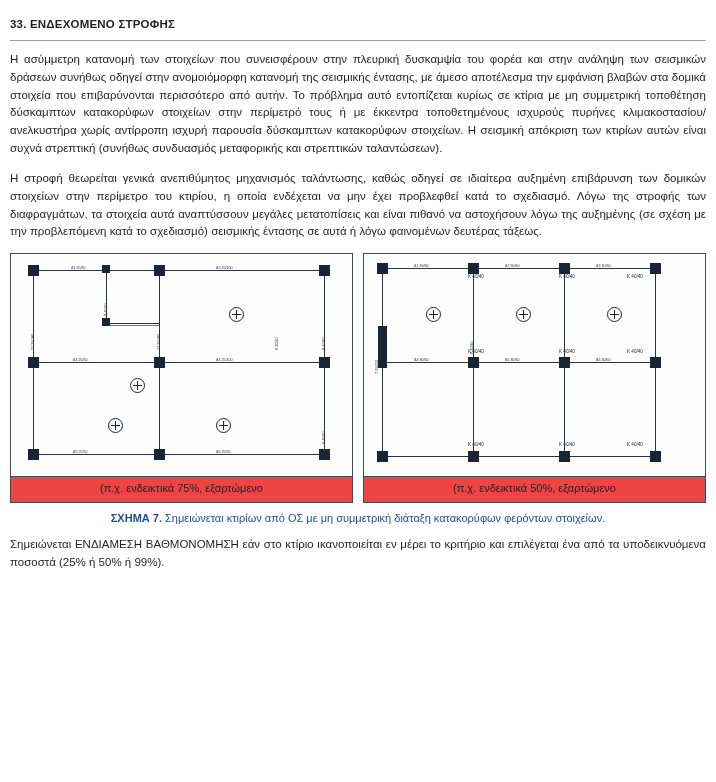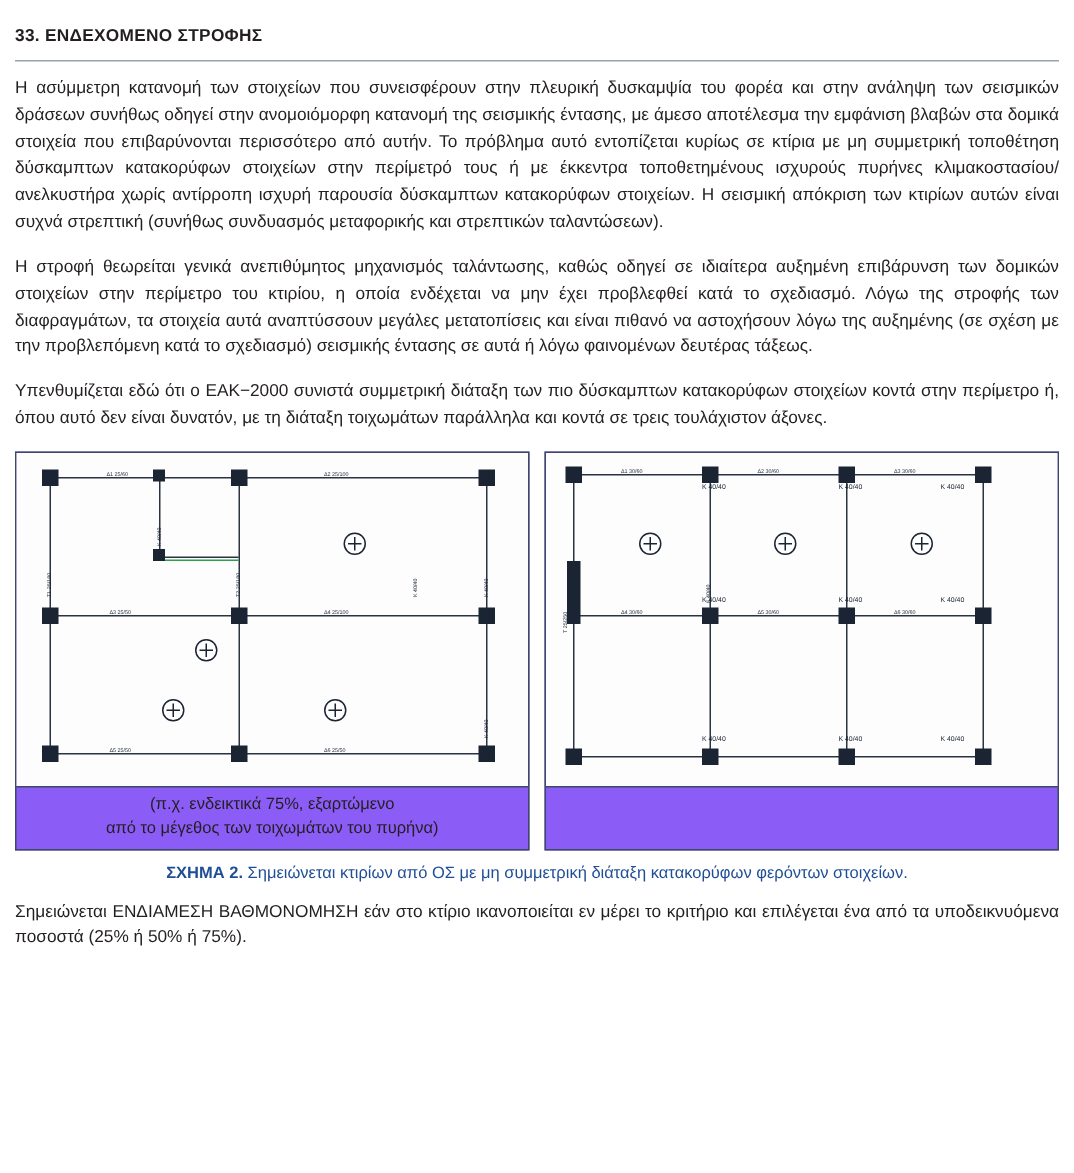--- a/index.html
+++ b/index.html
@@ -44,21 +44,21 @@
   
   .figures {
     display: flex;
     gap: 10px;
     margin-top: 2px;
   }
   .fig {
     flex: 1 1 50%;
     border: 1px solid #3a4a63;
     box-sizing: border-box;
-    background: #8b5cf6;
+    background: #ef4444;
   }
   .fig-canvas {
     position: relative;
     height: 222px;
     background: #fdfdfd;
     overflow: hidden;
   }
   .fig-caption {
     border-top: 1px solid #3a4a63;
     text-align: center;
@@ -126,21 +126,20 @@
 </head>
 <body>
 
 <div class="page">
 
   <div class="section-title">33. ΕΝΔΕΧΟΜΕΝΟ ΣΤΡΟΦΗΣ</div>
   <hr class="hrule">
 
   <p class="body">Η ασύμμετρη κατανομή των στοιχείων που συνεισφέρουν στην πλευρική δυσκαμψία του φορέα και στην ανάληψη των σεισμικών δράσεων συνήθως οδηγεί στην ανομοιόμορφη κατανομή της σεισμικής έντασης, με άμεσο αποτέλεσμα την εμφάνιση βλαβών στα δομικά στοιχεία που επιβαρύνονται περισσότερο από αυτήν. Το πρόβλημα αυτό εντοπίζεται κυρίως σε κτίρια με μη συμμετρική τοποθέτηση δύσκαμπτων κατακορύφων στοιχείων στην περίμετρό τους ή με έκκεντρα τοποθετημένους ισχυρούς πυρήνες κλιμακοστασίου/ανελκυστήρα χωρίς αντίρροπη ισχυρή παρουσία δύσκαμπτων κατακορύφων στοιχείων. Η σεισμική απόκριση των κτιρίων αυτών είναι συχνά στρεπτική (συνήθως συνδυασμός μεταφορικής και στρεπτικών ταλαντώσεων).</p>
   <p class="body">Η στροφή θεωρείται γενικά ανεπιθύμητος μηχανισμός ταλάντωσης, καθώς οδηγεί σε ιδιαίτερα αυξημένη επιβάρυνση των δομικών στοιχείων στην περίμετρο του κτιρίου, η οποία ενδέχεται να μην έχει προβλεφθεί κατά το σχεδιασμό. Λόγω της στροφής των διαφραγμάτων, τα στοιχεία αυτά αναπτύσσουν μεγάλες μετατοπίσεις και είναι πιθανό να αστοχήσουν λόγω της αυξημένης (σε σχέση με την προβλεπόμενη κατά το σχεδιασμό) σεισμικής έντασης σε αυτά ή λόγω φαινομένων δευτέρας τάξεως.</p>
-  <p class="body">Υπενθυμίζεται εδώ ότι ο ΕΑΚ−2000 συνιστά συμμετρική διάταξη των πιο δύσκαμπτων κατακορύφων στοιχείων κοντά στην περίμετρο ή, όπου αυτό δεν είναι δυνατόν, με τη διάταξη τοιχωμάτων παράλληλα και κοντά σε τρεις τουλάχιστον άξονες.</p>
 
   <div class="figures">
 
     <div class="fig">
       <div class="fig-canvas">
         <div class="plan">
 
           <div class="wallline" style="left:22px; top:16px; width:292px; height:1px;"></div>
           <div class="wallline" style="left:22px; top:200px; width:292px; height:1px;"></div>
           <div class="wallline" style="left:22px; top:16px; width:1px; height:185px;"></div>
@@ -179,21 +178,20 @@
           <div class="lbl v" style="left:20px; top:96px;">Τ1 25/180</div>
           <div class="lbl v" style="left:146px; top:96px;">Τ2 25/180</div>
           <div class="lbl v" style="left:93px; top:62px;">Κ 40/40</div>
           <div class="lbl v" style="left:311px; top:96px;">Κ 40/40</div>
           <div class="lbl v" style="left:311px; top:190px;">Κ 40/40</div>
           <div class="lbl v" style="left:264px; top:96px;">Κ 40/40</div>
         </div>
       </div>
       <div class="fig-caption">
         <div>(π.χ. ενδεικτικά 75%, εξαρτώμενο</div>
-        <div>από το μέγεθος των τοιχωμάτων του πυρήνα)</div>
       </div>
     </div>
 
     <div class="fig">
       <div class="fig-canvas">
         <div class="plan">
 
           <div class="wallline" style="left:18px; top:14px; width:274px; height:1px;"></div>
           <div class="wallline" style="left:18px; top:202px; width:274px; height:1px;"></div>
           <div class="wallline" style="left:18px; top:14px; width:1px; height:189px;"></div>
@@ -234,25 +232,26 @@
           <div class="lbl lbl5" style="left:195px; top:95px;">Κ 40/40</div>
           <div class="lbl lbl5" style="left:263px; top:95px;">Κ 40/40</div>
           <div class="lbl lbl5" style="left:104px; top:188px;">Κ 40/40</div>
           <div class="lbl lbl5" style="left:195px; top:188px;">Κ 40/40</div>
           <div class="lbl lbl5" style="left:263px; top:188px;">Κ 40/40</div>
           <div class="lbl v" style="left:106px; top:100px;">Κ 40/40</div>
           <div class="lbl v" style="left:11px; top:120px;">Τ 25/250</div>
         </div>
       </div>
       <div class="fig-caption">
+        <div>(π.χ. ενδεικτικά 50%, εξαρτώμενο</div>
       </div>
     </div>
 
   </div>
 
   <div class="schema-line">
-    <b>ΣΧΗΜΑ 2.</b>
+    <b>ΣΧΗΜΑ 7.</b>
     <span class="desc">Σημειώνεται κτιρίων από ΟΣ με μη συμμετρική διάταξη κατακορύφων φερόντων στοιχείων.</span>
   </div>
 
-  <p class="body">Σημειώνεται ΕΝΔΙΑΜΕΣΗ ΒΑΘΜΟΝΟΜΗΣΗ εάν στο κτίριο ικανοποιείται εν μέρει το κριτήριο και επιλέγεται ένα από τα υποδεικνυόμενα ποσοστά (25% ή 50% ή 75%).</p>
+  <p class="body">Σημειώνεται ΕΝΔΙΑΜΕΣΗ ΒΑΘΜΟΝΟΜΗΣΗ εάν στο κτίριο ικανοποιείται εν μέρει το κριτήριο και επιλέγεται ένα από τα υποδεικνυόμενα ποσοστά (25% ή 50% ή 99%).</p>
 
 </div>
 
 </body></html>

